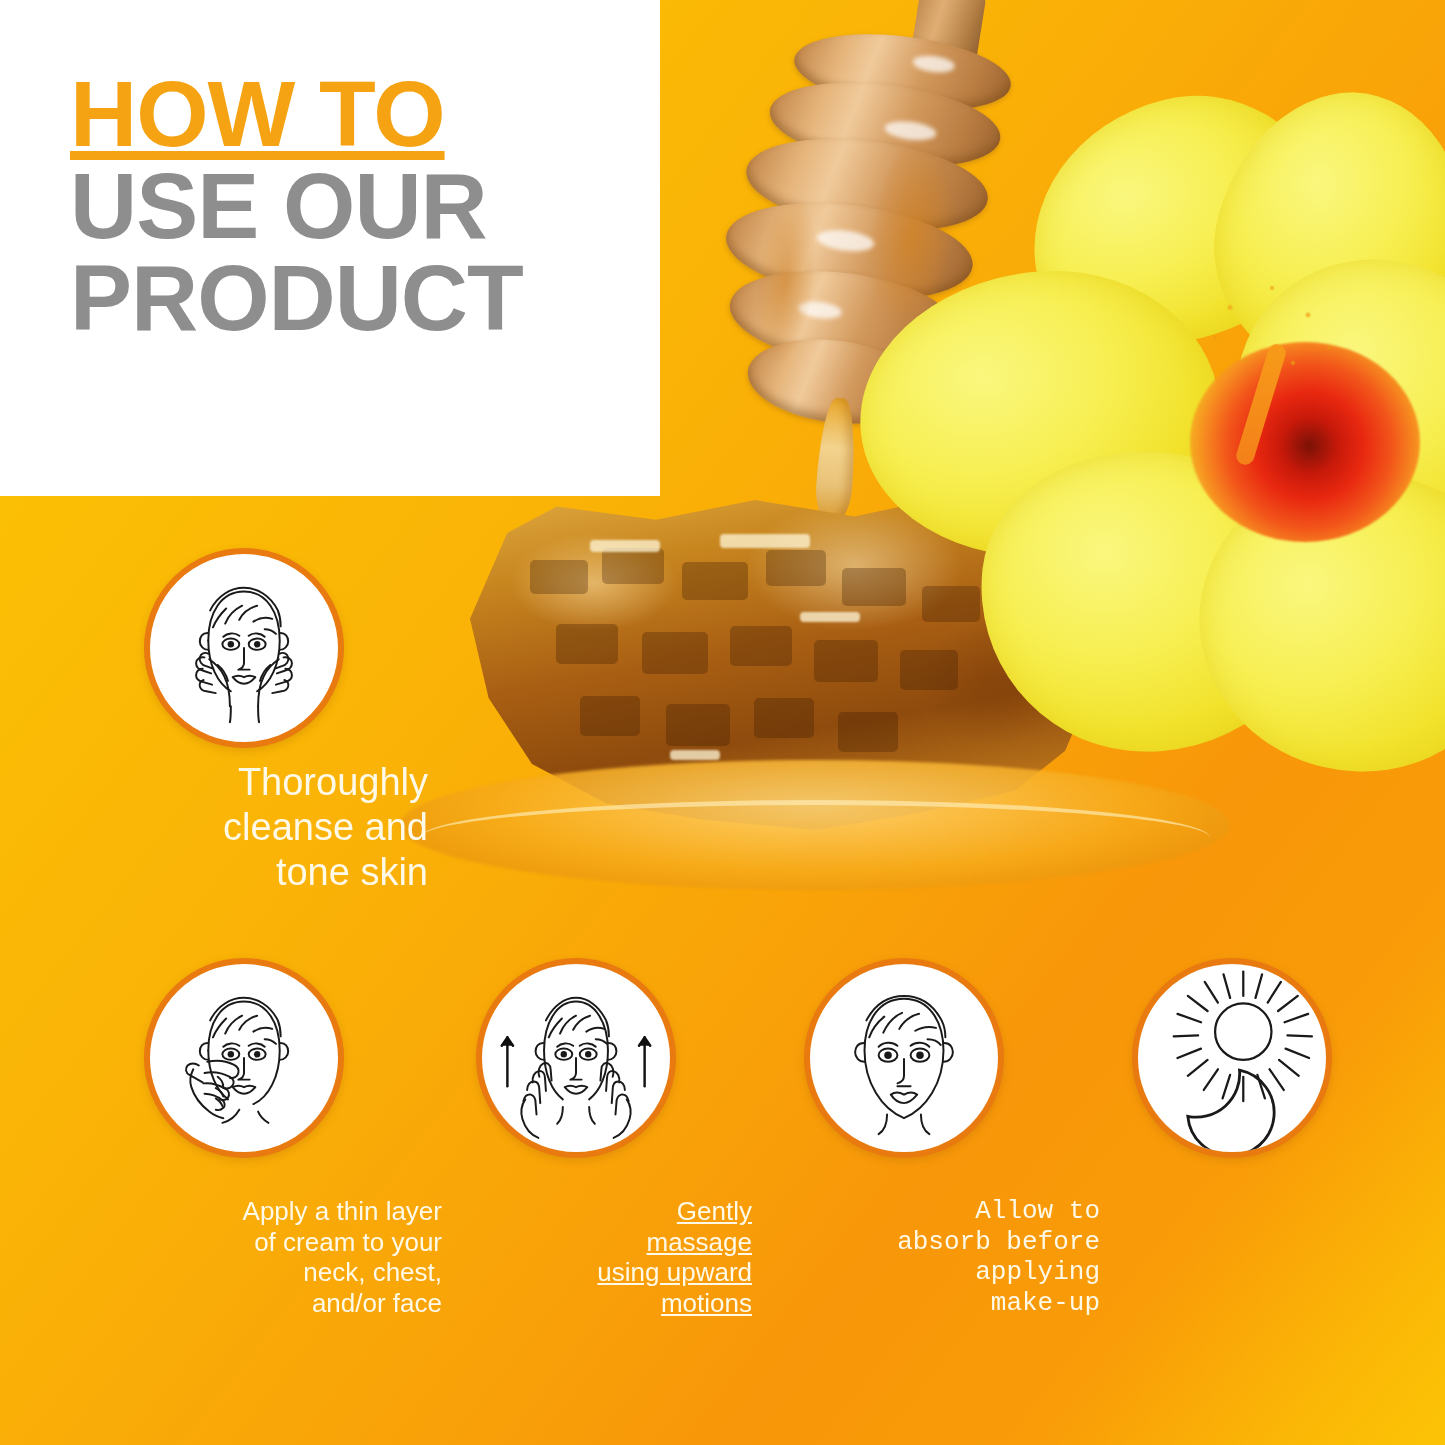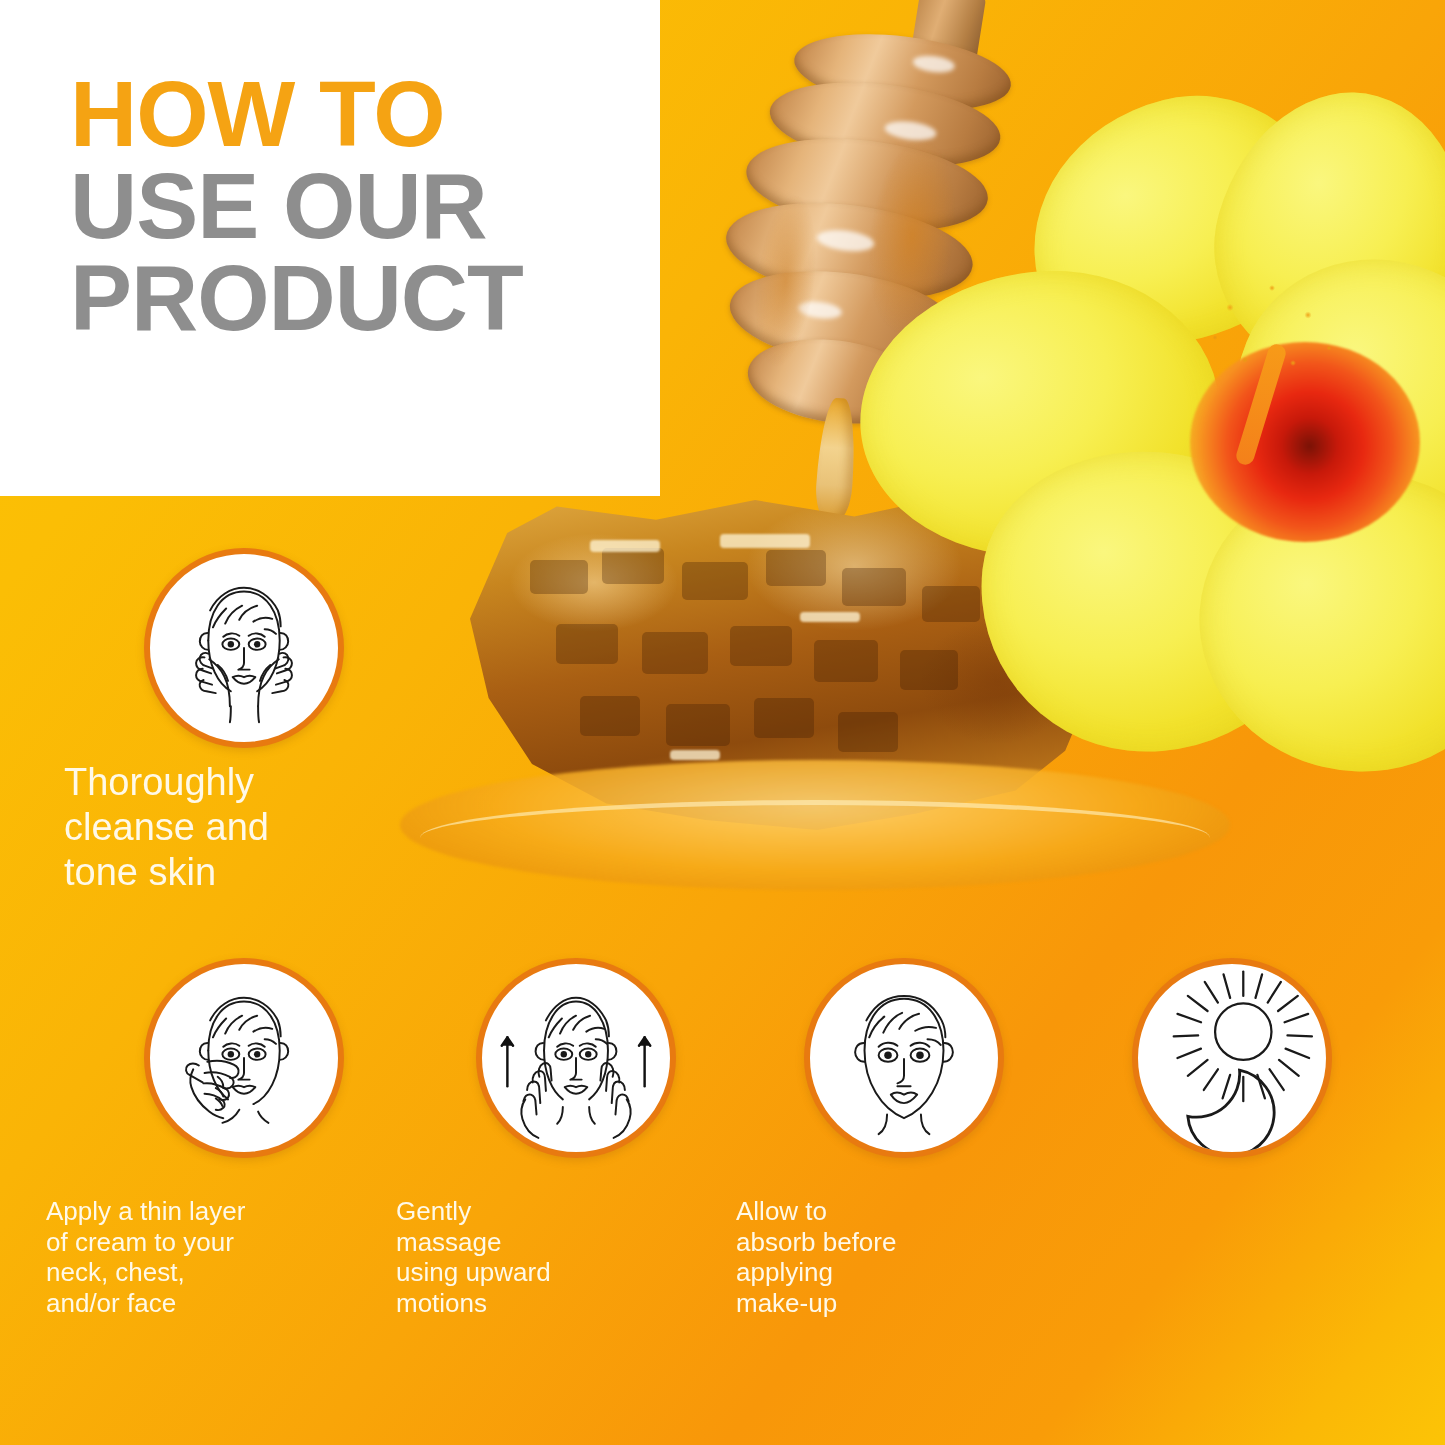--- a/index.html
+++ b/index.html
@@ -35,21 +35,21 @@
     z-index:6;
     line-height:0.99;
     letter-spacing:-1px;
   }
   .heading .ln {
     display:block;
     font-size:93px;
     font-weight:bold;
     white-space:nowrap;
   }
-  .ln-1 { color:#F5A313; }
+  .ln-1 { color:#F5A313;text-decoration:underline; }
   .ln-2, .ln-3 { color:#8E8E8E; }
 
   
   .hero {
     position:absolute;
     left:0; top:0;
     width:1445px; height:880px;
     z-index:4;
     pointer-events:none;
   }
@@ -219,38 +219,38 @@
   .c-b1    { left:144px; top:958px;  width:200px; height:200px; }
   .c-b2    { left:476px; top:958px;  width:200px; height:200px; }
   .c-b3    { left:804px; top:958px;  width:200px; height:200px; }
   .c-b4    { left:1132px;top:958px;  width:200px; height:200px; }
   .circle svg { display:block; width:100%; height:100%; }
 
   
   .cap {
     position:absolute;
     color:#FFF9E8;
-    text-align:left;
+    text-align:right;
     line-height:1.18;
     font-weight:400;
     z-index:8;
     white-space:pre-line;
   }
   .cap-top {
     left:64px; top:760px;
     width:364px;
     font-size:38px;
   }
   .cap-b {
     top:1196px;
     font-size:26px;
   }
   .cap-b1 { left:46px;   width:396px; }
-  .cap-b2 { left:396px;  width:312px; }
-  .cap-b3 { left:736px;  width:312px; }
+  .cap-b2 { left:440px;  width:312px;text-decoration:underline; }
+  .cap-b3 { left:788px;  width:312px;font-family:Liberation Mono, monospace; }
   .cap-b4 { left:1086px; width:330px; }
 </style>
 </head>
 <body>
 
 <div class="poster">
 
   <div class="hero">
 
     <div class="dip-handle"></div>

